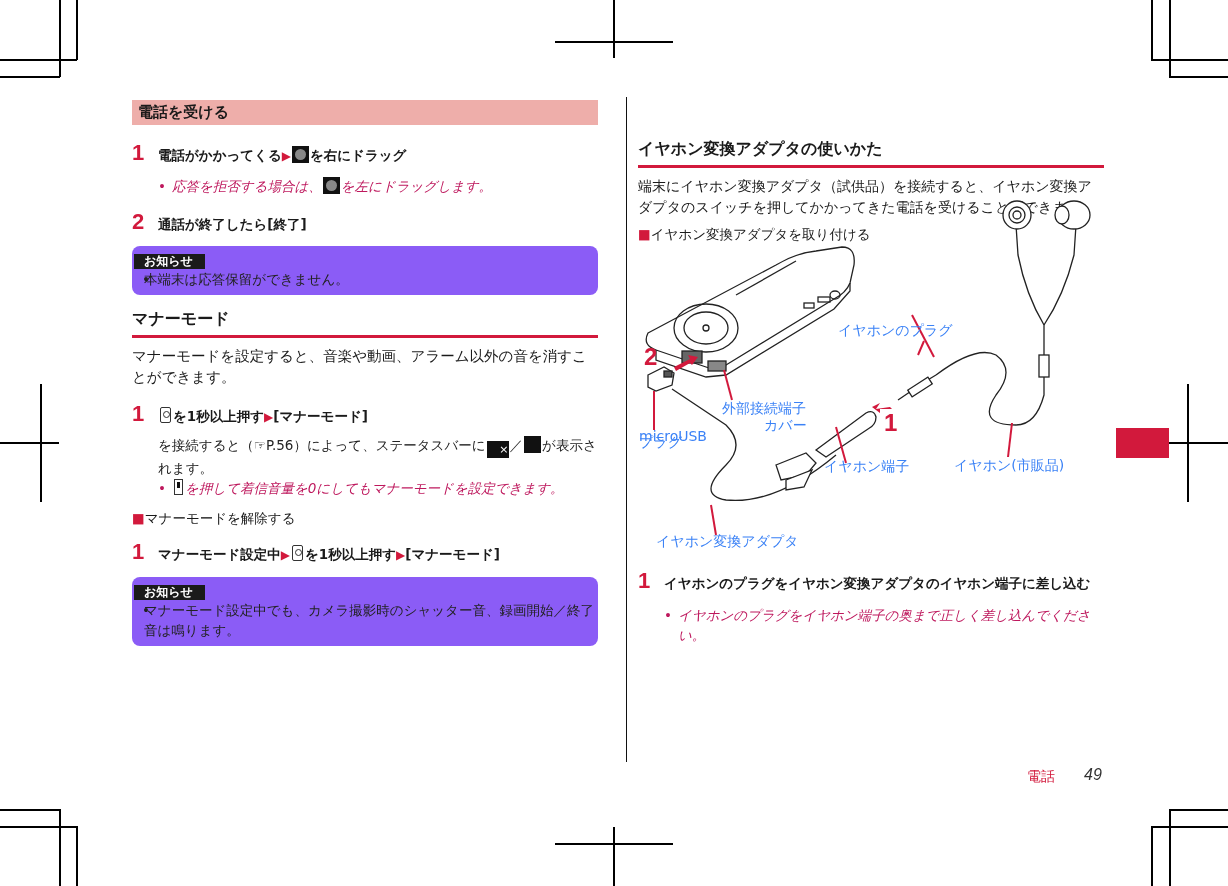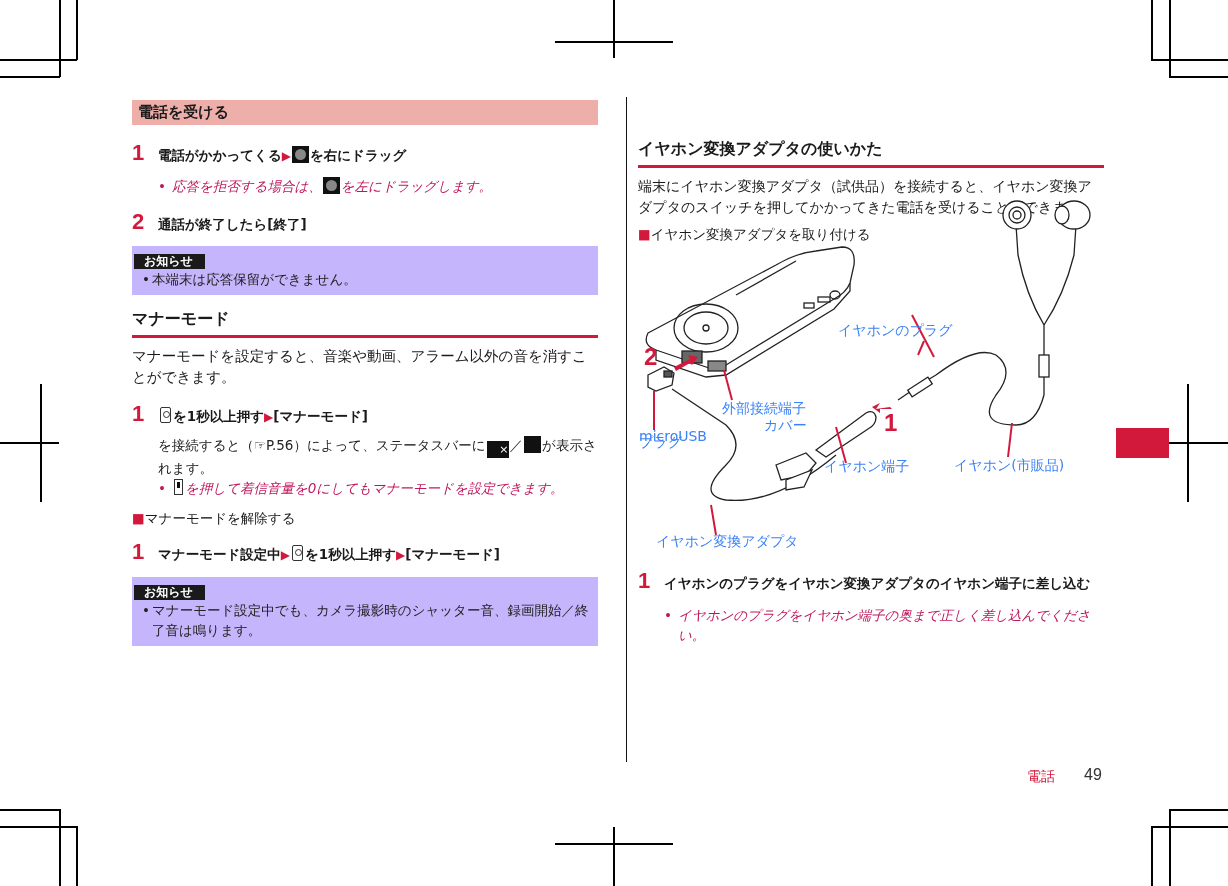--- a/index.html
+++ b/index.html
@@ -29,26 +29,26 @@
   .step { position: relative; padding-left: 26px; font-size: 13.5px; font-weight: bold; line-height: 20px; }
   .step .num {
     position: absolute; left: 0; top: -2px; color: #d2193c; font-size: 22px;
     font-weight: bold; font-family: "Liberation Sans", sans-serif;
   }
   .tri { color: #d2193c; font-size: 12px; }
   .body { font-size: 13.5px; line-height: 20px; padding-left: 26px; color: #222; }
   .bullet { position: relative; padding-left: 40px; font-size: 13.5px; line-height: 20px; color: #be185d; font-style: italic; }
   .bullet::before { content: "•"; position: absolute; left: 26px; }
 
-  .notice { background: #c4b5fd; padding: 4px 0 6px 0; }
+  .notice { background: #8b5cf6; padding: 4px 0 6px 0; border-radius: 8px; }
   .notice-tag {
     display: inline-block; background: #1a1a1a; color: #fff; font-size: 12px;
     font-weight: bold; padding: 0 12px 0 10px; line-height: 15px; margin-left: 2px;
   }
-  .notice-text { position: relative; padding-left: 20px; font-size: 13.5px; line-height: 20px; color: #222; }
+  .notice-text { position: relative; padding-left: 12px; font-size: 13.5px; line-height: 20px; color: #222; }
   .notice-text::before { content: "•"; position: absolute; left: 10px; }
 
   .subhead { font-size: 13.5px; font-weight: normal; line-height: 20px; }
   .subhead .sq { color: #d2193c; }
 
   .ico {
     display: inline-block; width: 17px; height: 17px; background: #111; vertical-align: -3px;
     position: relative; margin: 0 1px;
   }
   .ico .c { position: absolute; left: 3px; top: 3px; width: 11px; height: 11px; border-radius: 50%; background: #888; }
@@ -56,21 +56,21 @@
     display: inline-block; width: 9px; height: 14px; border: 1px solid #333; border-radius: 2px;
     vertical-align: -2px; margin: 0 2px; position: relative;
   }
   .keyico::after { content: ""; position: absolute; left: 2px; top: 3px; width: 5px; height: 5px; border: 1px solid #333; border-radius: 50%; }
   .volico { display: inline-block; width: 7px; height: 14px; border: 1px solid #333; vertical-align: -2px; margin: 0 2px; position: relative; }
   .volico::after { content: ""; position: absolute; left: 2px; top: 2px; width: 3px; height: 6px; background: #111; }
 
   #divider { position: absolute; left: 626px; top: 97px; width: 1px; height: 665px; background: #111; }
   #tab { position: absolute; left: 1116px; top: 428px; width: 53px; height: 30px; background: #d2193c; }
   #footer-section { position: absolute; left: 1027px; top: 768px; font-size: 14px; color: #d2193c; }
-  #footer-page { position: absolute; left: 1084px; top: 766px; font-size: 16px; color: #333; font-family: "Liberation Sans", sans-serif; }
+  #footer-page { position: absolute; left: 1084px; top: 766px; font-size: 16px; color: #333; font-family: "Liberation Sans", sans-serif; font-style: italic; }
 
   #diagram { position: absolute; left: 636px; top: 195px; width: 470px; height: 365px; }
   .dlabel { position: absolute; font-size: 14px; color: #3b82f6; line-height: 17px; }
   .dnum { position: absolute; font-size: 24px; font-weight: bold; color: #d2193c; font-family: "Liberation Sans", sans-serif; }
 </style>
 </head>
 <body>
 
 <div>
   <div class="mark v" style="left:59px;top:0;height:77px"></div>

